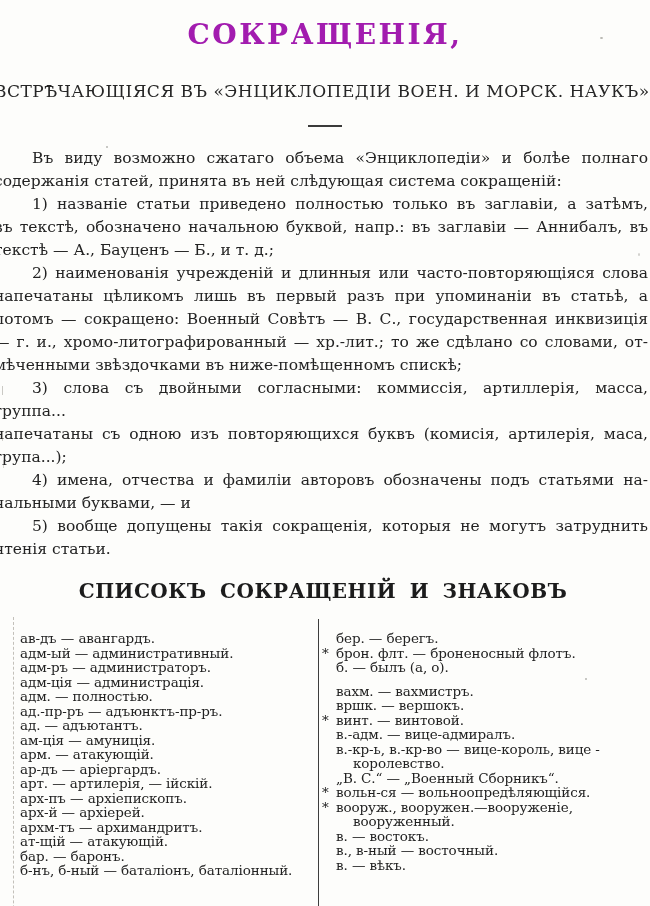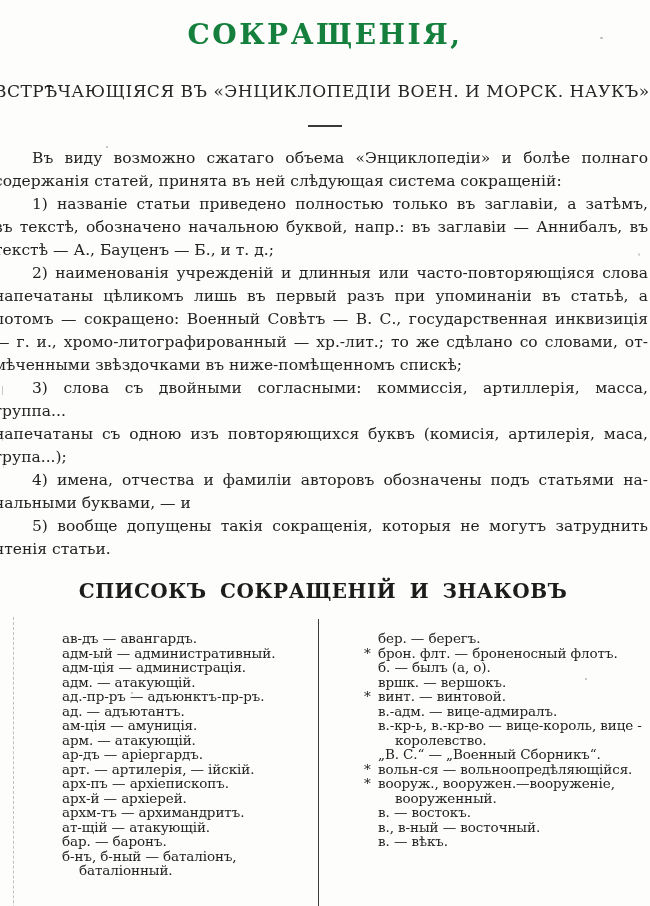--- a/index.html
+++ b/index.html
@@ -5,21 +5,21 @@
   html,body { margin:0; padding:0; background:#e8e6e1; }
   .page {
     position:relative; width:650px; height:906px; margin:0 auto;
     background:#fdfdfb; overflow:hidden;
     font-family:"DejaVu Serif", serif; color:#1f1f1f;
     -webkit-font-smoothing:antialiased;
   }
   
   .doc-title {
     margin:18px 0 0 0; text-align:center;
-    font-size:28px; font-weight:600; letter-spacing:2.5px; color:#15803d;
+    font-size:28px; font-weight:600; letter-spacing:2.5px; color:#a21caf;
   }
   .doc-subtitle {
     margin:30px 0 0 -6px; width:654px;
     font-size:17px; letter-spacing:0.5px; color:#262626;
     text-align:justify; text-align-last:justify; white-space:nowrap;
   }
   .head-rule {
     width:34px; height:2px; background:#3a3a3a; margin:24px auto 0 auto;
   }
   
@@ -34,21 +34,21 @@
   .list-heading {
     margin:18px 0 0 -4px; text-align:center;
     font-size:20px; font-weight:bold; letter-spacing:0.5px; word-spacing:6px;
     color:#1c1c1c;
   }
   .list-region { position:relative; margin-top:26px; height:340px; }
   .col { position:absolute; top:2px; font-size:13.5px; line-height:14.5px;
          letter-spacing:-0.1px; color:#222; }
   .col-left  { left:20px;  width:294px; }
   .col-right { left:336px; width:306px; }
-  .entry { position:relative; padding-left:17px; text-indent:-17px;margin-left:42px; }
+  .entry { position:relative; padding-left:17px; text-indent:-17px; }
   .entry.gap { margin-top:9px; }
   .star { position:absolute; left:-14px; top:0; text-indent:0; font-size:13.5px; color:#222; }
   .col-divider {
     position:absolute; left:318px; top:-10px; height:292px; width:0;
     border-left:1.5px solid #3d3d3d;
   }
   .edge-line {
     position:absolute; left:13px; top:-12px; height:356px; width:0;
     border-left:1px dashed #c3c0ba;
   }
@@ -87,39 +87,41 @@
     </div>
 
   <h2 class="list-heading">СПИСОКЪ СОКРАЩЕНІЙ И ЗНАКОВЪ</h2>
 
   <div class="list-region">
     <div class="edge-line"></div>
     <div class="col-divider"></div>
     <div class="col col-left" id="col-left">
         <div class="entry"><span>ав-дъ — авангардъ.</span></div>
         <div class="entry"><span>адм-ый — административный.</span></div>
+        <div class="entry"><span>адм-ръ — администраторъ.</span></div>
         <div class="entry"><span>адм-ція — администрація.</span></div>
-        <div class="entry"><span>адм. — атакующій.</span></div>
+        <div class="entry"><span>адм. — полностью.</span></div>
         <div class="entry"><span>ад.-пр-ръ — адъюнктъ-пр-ръ.</span></div>
         <div class="entry"><span>ад. — адъютантъ.</span></div>
         <div class="entry"><span>ам-ція — амуниція.</span></div>
         <div class="entry"><span>арм. — атакующій.</span></div>
         <div class="entry"><span>ар-дъ — аріергардъ.</span></div>
         <div class="entry"><span>арт. — артилерія, — ійскій.</span></div>
         <div class="entry"><span>арх-пъ — архіепископъ.</span></div>
         <div class="entry"><span>арх-й — архіерей.</span></div>
         <div class="entry"><span>архм-тъ — архимандритъ.</span></div>
         <div class="entry"><span>ат-щій — атакующій.</span></div>
         <div class="entry"><span>бар. — баронъ.</span></div>
         <div class="entry"><span>б-нъ, б-ный — баталіонъ, баталіонный.</span></div>
       </div>
     <div class="col col-right" id="col-right">
         <div class="entry"><span>бер. — берегъ.</span></div>
         <div class="entry"><span class="star">*</span><span>брон. флт. — броненосный флотъ.</span></div>
         <div class="entry"><span>б. — былъ (а, о).</span></div>
+        <div class="entry gap"><span>вахм. — вахмистръ.</span></div>
         <div class="entry"><span>вршк. — вершокъ.</span></div>
         <div class="entry"><span class="star">*</span><span>винт. — винтовой.</span></div>
         <div class="entry"><span>в.-адм. — вице-адмиралъ.</span></div>
         <div class="entry"><span>в.-кр-ь, в.-кр-во — вице-король, вице - королевство.</span></div>
         <div class="entry"><span>„В. С.“ — „Военный Сборникъ“.</span></div>
         <div class="entry"><span class="star">*</span><span>вольн-ся — вольноопредѣляющійся.</span></div>
         <div class="entry"><span class="star">*</span><span>вооруж., вооружен.—вооруженіе, вооруженный.</span></div>
         <div class="entry"><span>в. — востокъ.</span></div>
         <div class="entry"><span>в., в-ный — восточный.</span></div>
         <div class="entry"><span>в. — вѣкъ.</span></div>

